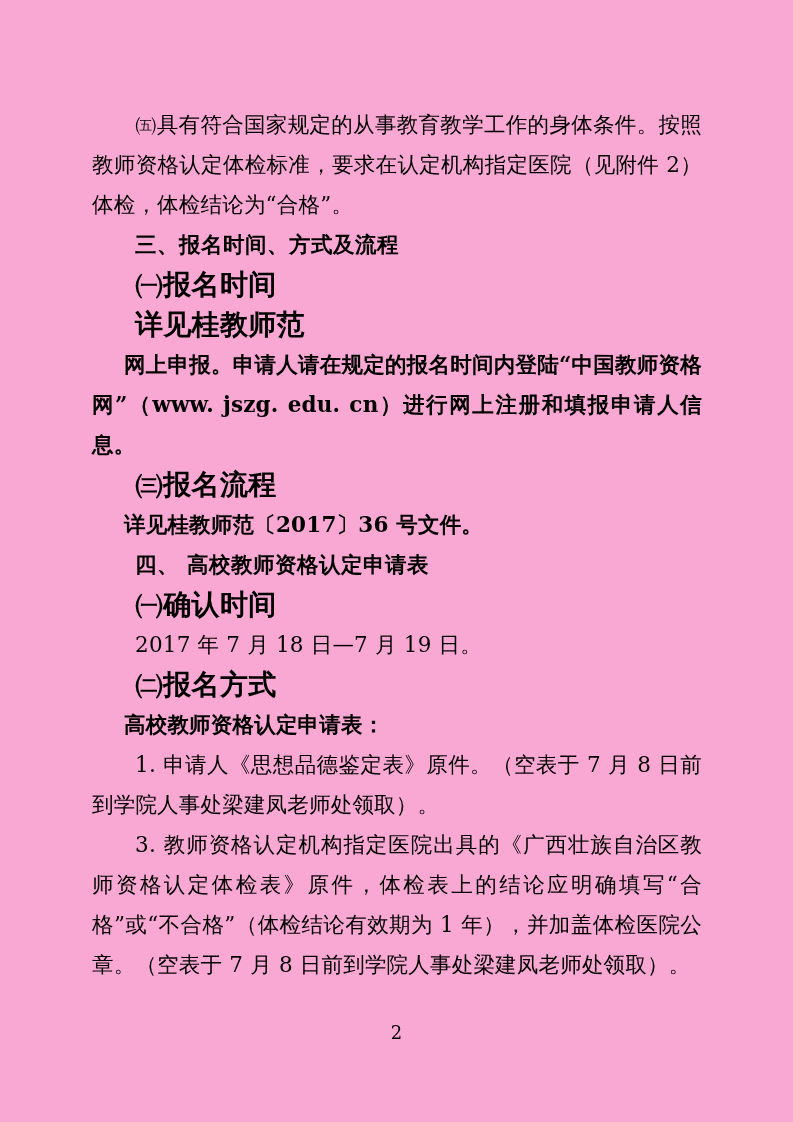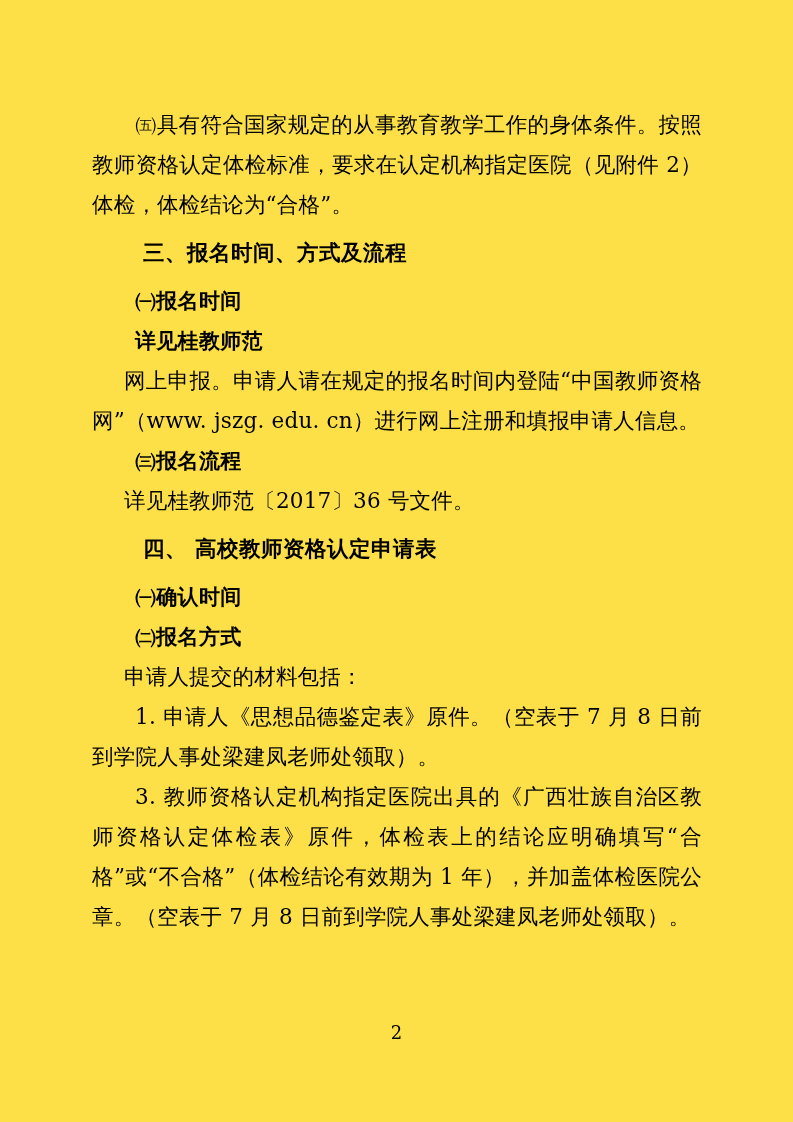--- a/index.html
+++ b/index.html
@@ -6,21 +6,21 @@
     margin: 0;
     padding: 0;
     background: #d8d8d8;
   }
   body {
     font-family: "DejaVu Serif", "Liberation Serif", serif;
   }
   .page {
     width: 793px;
     height: 1122px;
-    background: #fde047;
+    background: #f9a8d4;
     position: relative;
     margin: 0 auto;
     overflow: hidden;
     box-sizing: border-box;
   }
   .content {
     position: absolute;
     left: 92px;
     top: 105px;
     width: 610px;
@@ -32,32 +32,33 @@
     text-align: justify;
     text-justify: inter-ideograph;
     margin: 0;
     letter-spacing: 0.2px;
   }
   .indent2 {
     text-indent: 43px;
   }
   .indent-half {
     text-indent: 32px;
+    font-weight: bold;
   }
   .heading {
     font-size: 21.5px;
     line-height: 40px;
     font-weight: bold;
     color: #000000;
-    margin: 8px;
+    margin: 0;
     text-indent: 43px;
     letter-spacing: 0.5px;
   }
   .subheading {
-    font-size: 21px;
+    font-size: 28px;
     line-height: 40px;
     font-weight: bold;
     color: #000000;
     margin: 0;
     text-indent: 43px;
     letter-spacing: 0.3px;
   }
   .pagenum {
     position: absolute;
     top: 1022px;
@@ -87,24 +88,25 @@
     <p class="para indent-half">网上申报。申请人请在规定的报名时间内登陆“中国教师资格网”（www. jszg. edu. cn）进行网上注册和填报申请人信息。</p>
 
     <p class="subheading">㈢报名流程</p>
 
     <p class="para indent-half">详见桂教师范〔2017〕36 号文件。</p>
 
     <p class="heading">四、 高校教师资格认定申请表</p>
 
     <p class="subheading">㈠确认时间</p>
 
+    <p class="para indent2">2017 年 7 月 18 日—7 月 19 日。</p>
 
     <p class="subheading">㈡报名方式</p>
 
-    <p class="para indent-half">申请人提交的材料包括：</p>
+    <p class="para indent-half">高校教师资格认定申请表：</p>
 
 
     <p class="para indent2">1. 申请人《思想品德鉴定表》原件。（空表于 7 月 8 日前到学院人事处梁建凤老师处领取）。</p>
 
     <p class="para indent2">3. 教师资格认定机构指定医院出具的《广西壮族自治区教师资格认定体检表》原件，体检表上的结论应明确填写“合格”或“不合格”（体检结论有效期为 1 年），并加盖体检医院公章。（空表于 7 月 8 日前到学院人事处梁建凤老师处领取）。</p>
 
   </div>
 
   <div class="pagenum">2</div>
 </div>

